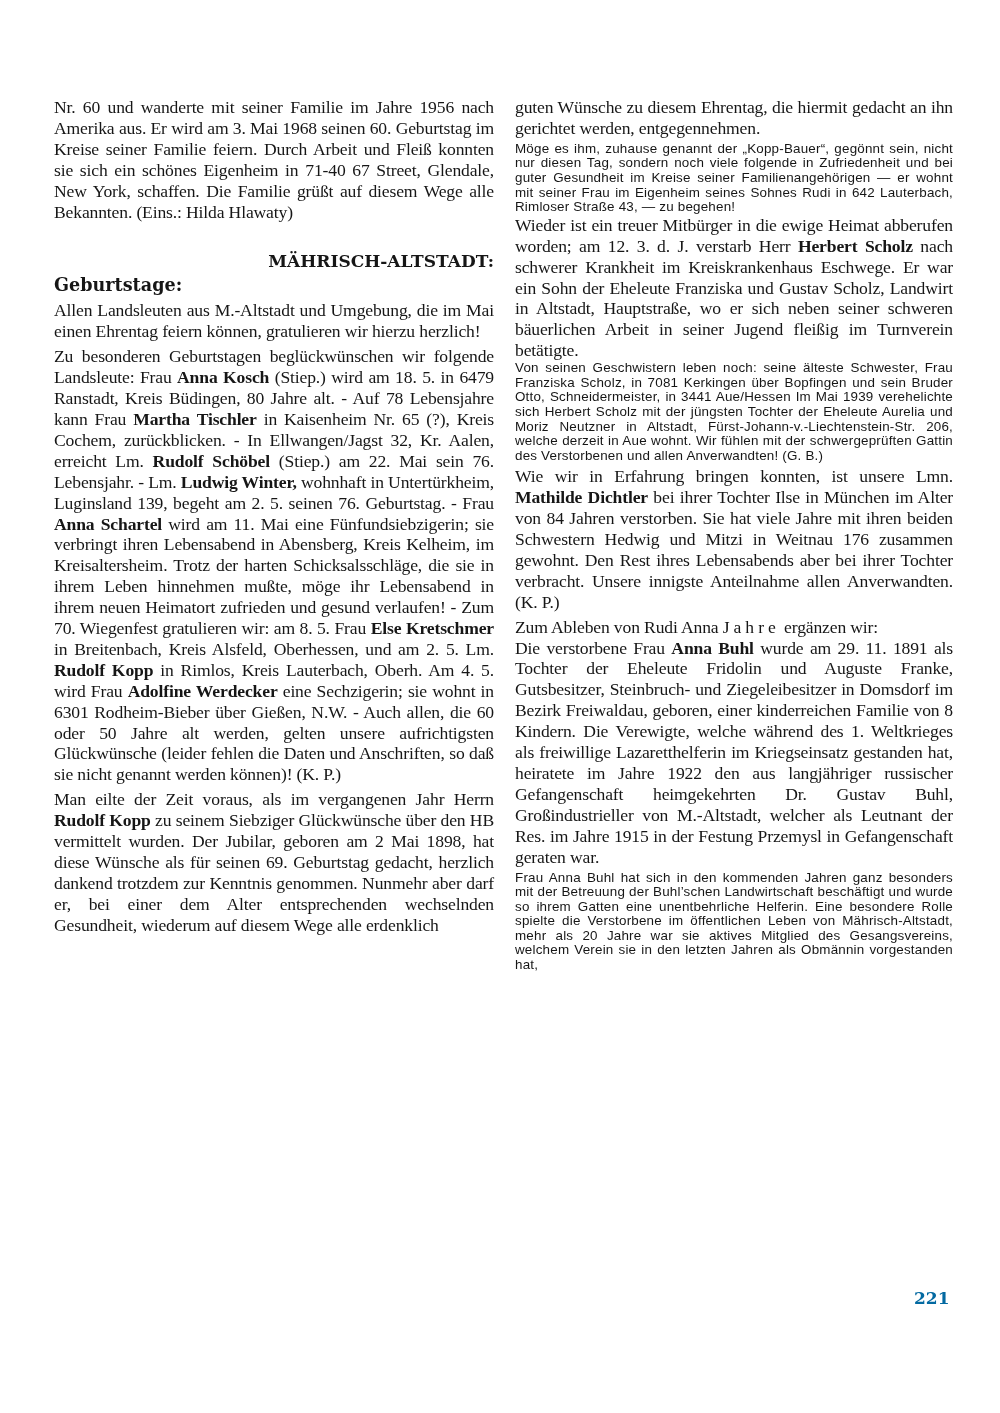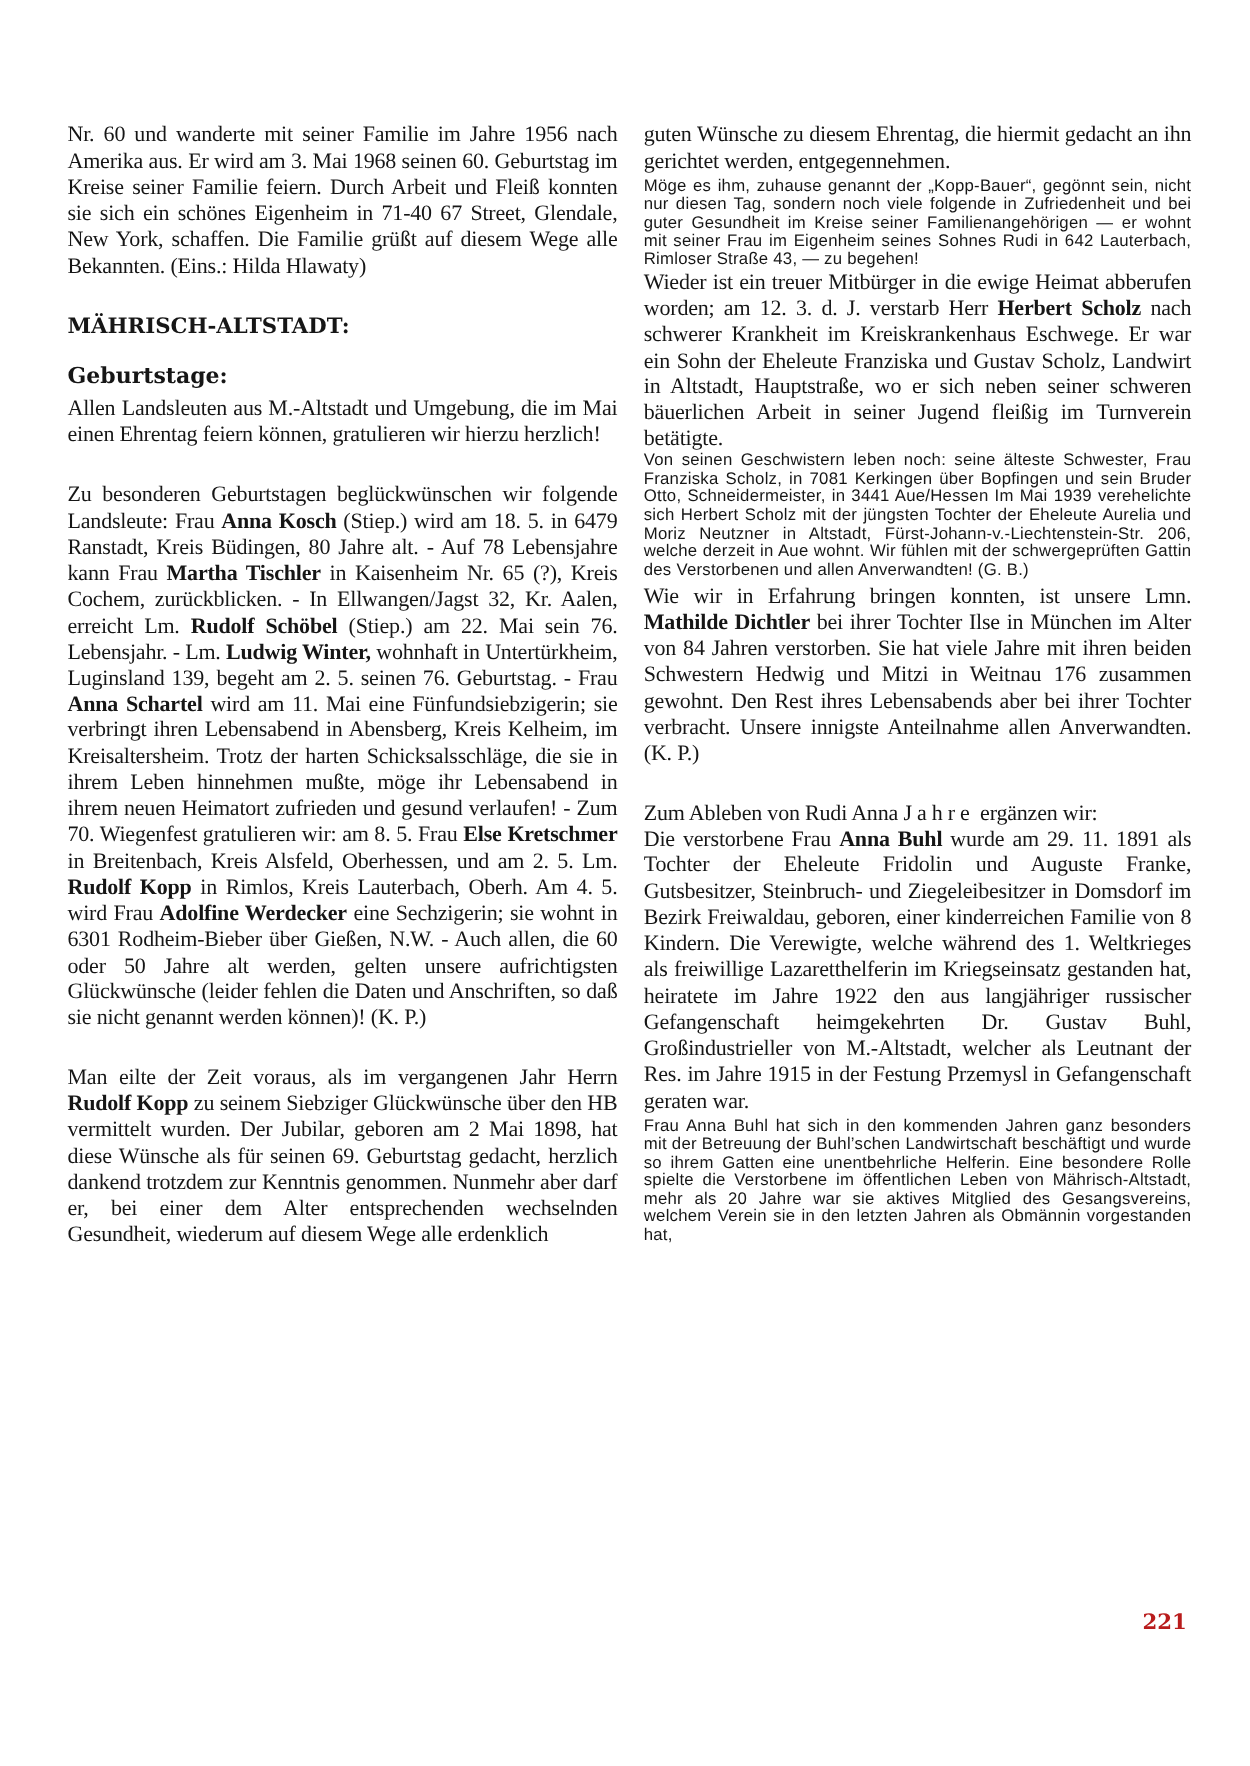--- a/index.html
+++ b/index.html
@@ -4,28 +4,28 @@
   <style>
     html, body { margin: 0; padding: 0; background: #ffffff; }
     body { width: 1000px; height: 1413px; position: relative; overflow: hidden; color: #161616; }
     .page { position: absolute; left: 0; top: 0; width: 1000px; height: 1413px; }
     .col { position: absolute; top: 97px; width: 440px; font-family: "DejaVu Serif", "Liberation Serif", serif; }
     .col-left { left: 54px; }
     .col-right { left: 515px; width: 438px; }
     p { margin: 0; text-align: justify; hyphens: manual; }
     .body { font-size: 17.6px; line-height: 20.9px; letter-spacing: -0.15px; font-family: Liberation Serif, serif; }
     .small { font-family: "Liberation Sans", "DejaVu Sans", sans-serif; font-size: 13.4px; line-height: 14.6px; letter-spacing: 0.2px; font-stretch: condensed; }
-    .gap { margin-top: 27px; }
+    .gap { margin-top: 4px; }
     .gap-s { margin-top: 3px; }
     h2, h3 { margin: 0; font-family: "DejaVu Serif", "Liberation Serif", serif; font-weight: bold; }
-    h2 { font-size: 17px; line-height: 22px; letter-spacing: 0px; margin-top: 28px; }
-    h3 { font-size: 17.6px; line-height: 22px; margin-top: 18px; margin-bottom: 4px; }
+    h2 { font-size: 17px; line-height: 22px; letter-spacing: 0px; margin-top: 28px; text-align: right; }
+    h3 { font-size: 17.6px; line-height: 22px; margin-top: 2px; margin-bottom: 4px; }
     b { font-weight: bold; }
     .spaced { letter-spacing: 4px; }
-    .page-number { position: absolute; left: 914px; top: 1288px; font-family: "DejaVu Serif", "Liberation Serif", serif; font-size: 17px; font-weight: bold; color: #b91c1c; }
+    .page-number { position: absolute; left: 914px; top: 1288px; font-family: "DejaVu Serif", "Liberation Serif", serif; font-size: 17px; font-weight: bold; color: #0369a1; }
   </style>
 </head>
 <body>
 
 <div class="page">
 
   <div class="col col-left">
     <p class="body">Nr. 60 und wanderte mit seiner Familie im Jahre 1956 nach Amerika aus. Er wird am 3. Mai 1968 seinen 60. Geburtstag im Kreise seiner Familie feiern. Durch Arbeit und Fleiß konnten sie sich ein schönes Eigenheim in 71-40 67 Street, Glendale, New York, schaffen. Die Familie grüßt auf diesem Wege alle Bekannten. (Eins.: Hilda Hlawaty)</p>
 
     <h2>MÄHRISCH-ALTSTADT:</h2>

